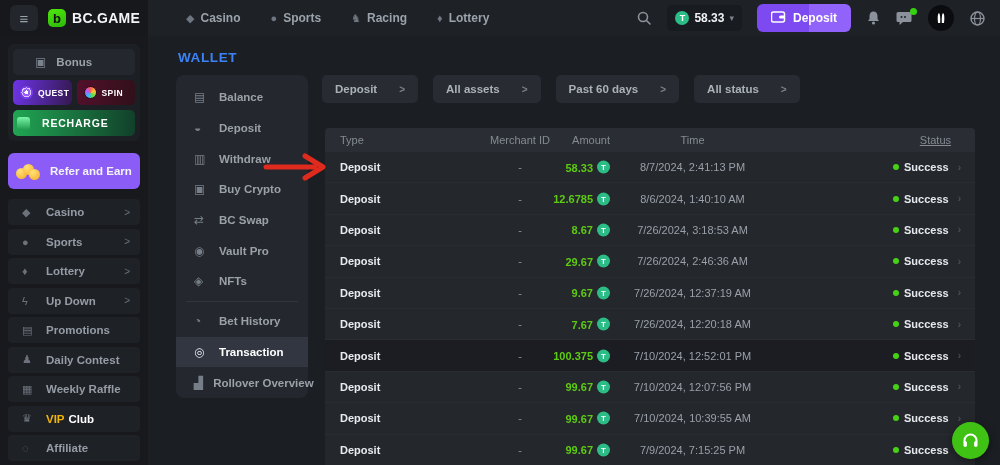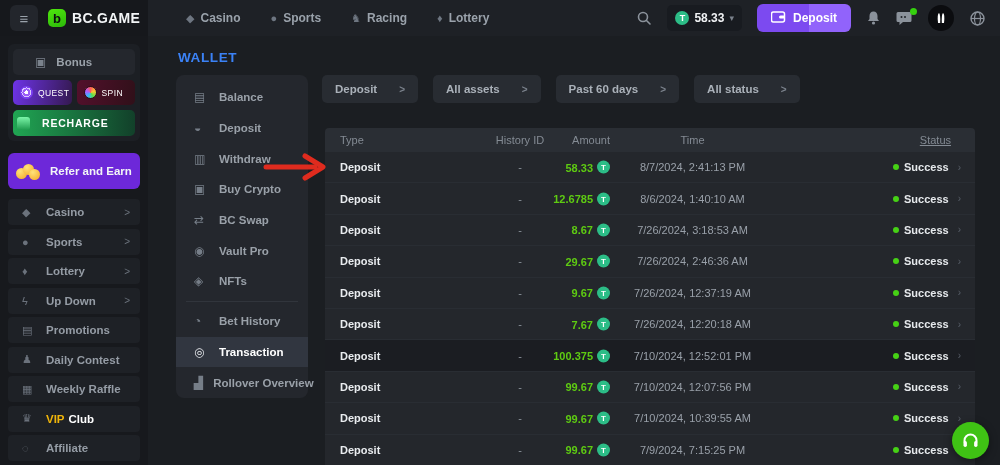--- a/index.html
+++ b/index.html
@@ -31,27 +31,27 @@
   
   .sidebar { position:absolute; top:36px; left:0; width:148px; height:429px; background:#17191d; padding:8px 8px 0 8px; }
   .promo-group { background:#1c1f24; border-radius:6px; padding:5px; }
   .bonus-btn { height:26px; background:#24272d; border-radius:5px; display:flex; align-items:center; gap:10px; padding-left:22px; cursor:pointer; }
   .bonus-btn .gicon { color:#7a828c; font-size:12px; }
   .bonus-btn .glabel { color:#9aa1a9; font-size:11.5px; font-weight:600; }
   .promo-row { display:flex; gap:5px; margin-top:5px; }
   .promo-sm { flex:1; height:25px; border-radius:5px; display:flex; align-items:center; gap:5px; padding-left:7px; cursor:pointer; }
   .quest-btn { background:linear-gradient(100deg,#6e34e8,#34194f); }
   .spin-btn  { background:linear-gradient(100deg,#53102c,#301019); }
-  .promo-sm .plabel { color:#fff; font-size:8.5px; font-weight:400; letter-spacing:.4px; }
+  .promo-sm .plabel { color:#fff; font-size:8.5px; font-weight:700; letter-spacing:.4px; }
   .target-ico { width:13px; height:13px; border-radius:50%; background:radial-gradient(circle,#fff 0 2px,#9a5cf7 2px 4px,#d9c4ff 4px 5px,#7b3ff2 5px); }
   .wheel-ico { width:13px; height:13px; border-radius:50%; background:conic-gradient(#ff5b5b,#ffc533,#58e04a,#37b6ff,#b05bff,#ff5b5b); border:1.5px solid #2c0f18; }
   .recharge-btn { margin-top:5px; height:26px; border-radius:5px; background:linear-gradient(90deg,#20a653,#12402a); display:flex; align-items:center; gap:12px; padding-left:4px; cursor:pointer; }
   .bolt-ico { width:13px; height:13px; border-radius:3px; background:linear-gradient(180deg,#7bf5a8,#1e9b4e); }
   .recharge-btn .plabel { color:#fff; font-size:10.5px; font-weight:800; letter-spacing:.8px; }
-  .refer-banner { margin-top:12px; height:36px; background:#6d28d9; border-radius:6px; display:flex; align-items:center; gap:10px; padding-left:8px; cursor:pointer; }
+  .refer-banner { margin-top:12px; height:36px; background:#8b5cf6; border-radius:6px; display:flex; align-items:center; gap:10px; padding-left:8px; cursor:pointer; }
   .coins-ico { position:relative; width:24px; height:18px; flex:0 0 auto; }
   .coins-ico i { position:absolute; width:11px; height:11px; border-radius:50%; background:radial-gradient(circle at 35% 30%,#ffe37a,#f5a623); }
   .coins-ico i:nth-child(1){ left:0; top:6px; } .coins-ico i:nth-child(2){ left:7px; top:2px; } .coins-ico i:nth-child(3){ left:13px; top:7px; }
   .refer-banner .rlabel { color:#f2f4f6; font-size:11.5px; font-weight:800; }
   .side-menu { margin-top:10px; display:flex; flex-direction:column; gap:3.5px; }
   .srow { height:26px; background:#1e2126; border-radius:4px; display:flex; align-items:center; padding:0 10px 0 14px; cursor:pointer; }
   .srow .sicon { width:24px; color:#6b727c; font-size:11px; }
   .srow .slabel { color:#959ca5; font-size:11.5px; font-weight:600; }
   .srow .gold { color:var(--gold); font-weight:800; margin-right:4px; }
   .srow .gold:empty { margin:0; }
@@ -349,21 +349,21 @@
 
       <button class="pill">
         <span>All status</span>
         <span class="pchev">&gt;</span>
       </button>
     </div>
 
   <div class="table">
     <div class="thead">
       <span class="h-type">Type</span>
-      <span class="h-merchant">History ID</span>
+      <span class="h-merchant">Merchant ID</span>
       <span class="h-amount">Amount</span>
       <span class="h-time">Time</span>
       <span class="h-status">Status</span>
     </div>
     <div class="tbody">
 
         <div class="trow">
           <span class="c-type">Deposit</span>
           <span class="c-merchant">-</span>
           <span class="c-amount">

